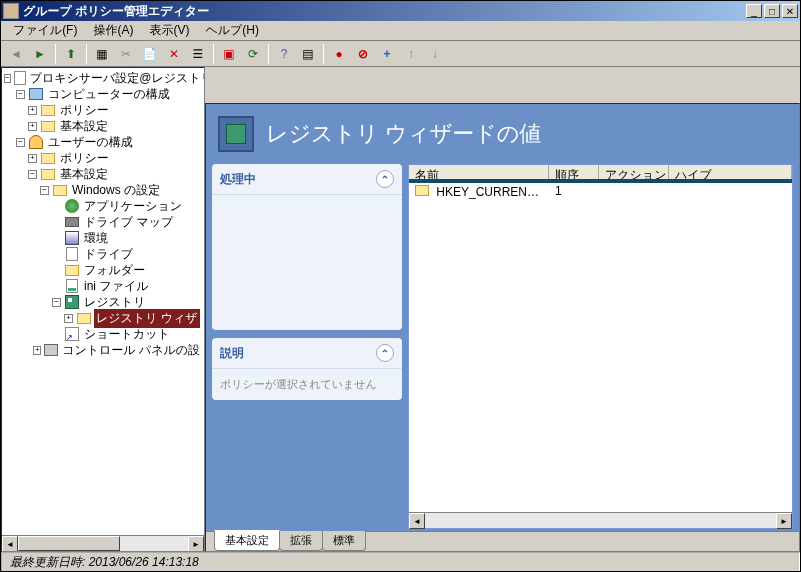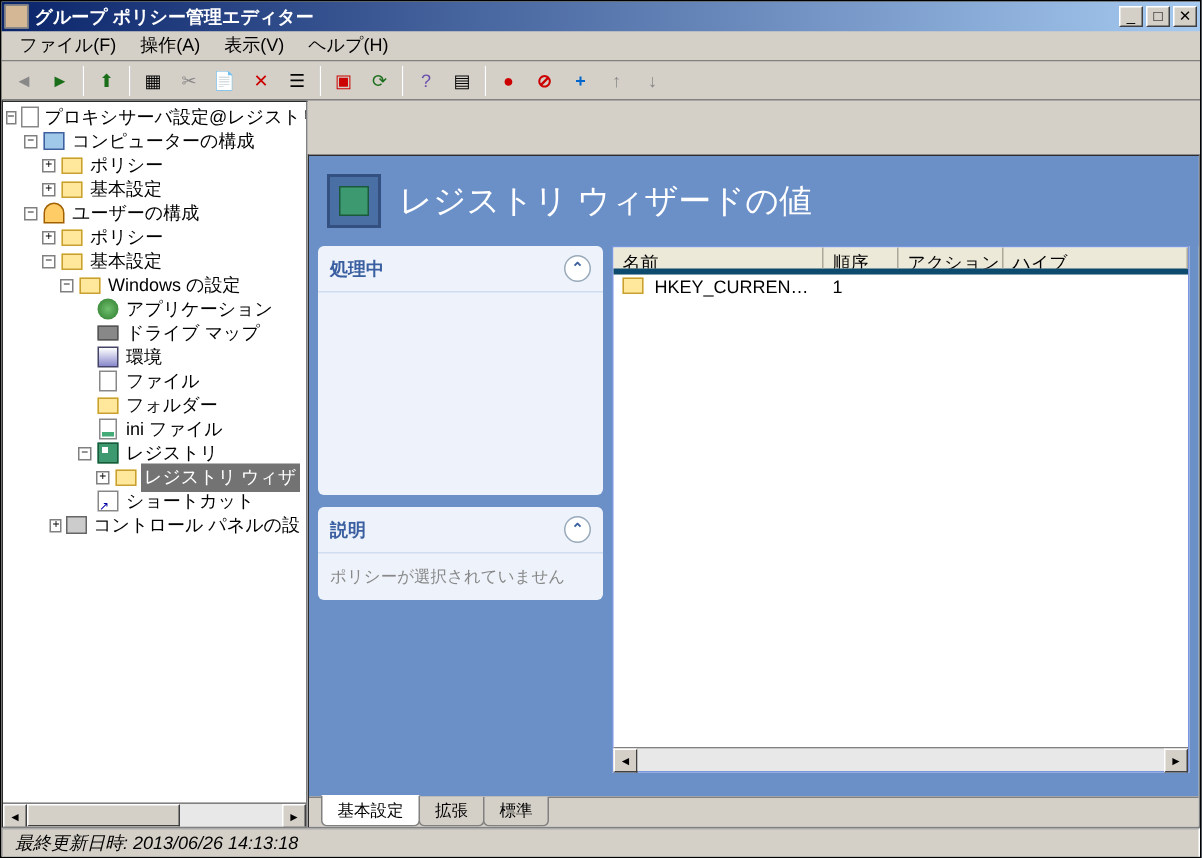--- a/index.html
+++ b/index.html
@@ -28,21 +28,21 @@
 .tree-scroll-h { position: absolute; bottom: 0; left: 0; right: 0; height: 16px; background: #d4d0c8; border-top: 1px solid #808080; display: flex; }
 .tree-scroll-h .sbtn { width: 16px; height: 16px; background: #d4d0c8; border: 1px solid #fff; border-right-color: #404040; border-bottom-color: #404040; display:flex;align-items:center;justify-content:center;font-size:8px; }
 .tree-scroll-h .track { flex: 1; background: #e8e8e8; position: relative; }
 .tree-scroll-h .thumb { position: absolute; left: 0; width: 60%; height: 100%; background: #d4d0c8; border: 1px solid #fff; border-right-color: #404040; border-bottom-color: #404040; }
 
 .tree-node { display: flex; align-items: center; height: 16px; white-space: nowrap; }
 .tree-node .expander { width: 9px; height: 9px; border: 1px solid #808080; display: flex; align-items: center; justify-content: center; font-size: 8px; line-height: 1; margin-right: 3px; cursor: pointer; background: #fff; color: #000; }
 .tree-node .spacer { display: inline-block; }
 .tree-node .ticon { width: 16px; height: 16px; margin-right: 2px; display: inline-flex; align-items: center; justify-content: center; font-size: 11px; }
 .tree-node .tlabel { padding: 1px 2px; cursor: pointer; }
-.tree-node.selected .tlabel { background: #737373; color: #fff; }
+.tree-node.selected .tlabel { background: #7f1d1d; color: #fff; }
 
 .folder-icon { background: #ffe79c; border: 1px solid #c8a030; width: 14px; height: 11px; }
 .doc-icon { background: #fff; border: 1px solid #888; width: 12px; height: 14px; }
 .comp-icon { width: 14px; height: 12px; background: #a0c8e8; border: 1px solid #4060a0; }
 .user-icon { width: 14px; height: 14px; border-radius: 50% 50% 0 0; background: #ffcc66; border: 1px solid #a06000; }
 .app-icon { width: 14px; height: 14px; border-radius: 50%; background: radial-gradient(#6fbf6f, #2a7a2a); }
 .drive-icon { width: 14px; height: 10px; background: #888; border: 1px solid #555; }
 .env-icon { width: 14px; height: 14px; background: linear-gradient(#fff,#88c); border: 1px solid #446; }
 .file-icon { width: 12px; height: 14px; background: #fff; border: 1px solid #888; }
 .folder2-icon { width: 14px; height: 11px; background: #ffe79c; border: 1px solid #c8a030; }
@@ -55,21 +55,21 @@
 .cpl-icon { width: 14px; height: 12px; background: #ccc; border: 1px solid #666; }
 
 
 .content-pane { flex: 1; display: flex; flex-direction: column; border: 1px inset #808080; background: #fff; margin-top: 36px; }
 .content-top { flex: 1; background: #6b8fc7; padding: 0; display: flex; flex-direction: column; }
 .content-header { height: 60px; background: #6b8fc7; display: flex; align-items: center; padding: 0 12px; }
 .content-header .hicon { width: 36px; height: 36px; background: #4a6fa5; border: 2px solid #345080; margin-right: 12px; display:flex;align-items:center;justify-content:center; }
 .content-header .hicon .inner { width: 20px;height:20px;background:#3d9970;border:1px solid #1a5a3a; }
 .content-header .htitle { color: #fff; font-size: 22px; font-weight: normal; }
 
-.content-body { flex: 1; display: flex; padding: 0 6px 16px 6px; gap: 6px; }
+.content-body { flex: 1; display: flex; padding: 0 6px 2px 6px; gap: 6px; }
 .left-panels { width: 190px; display: flex; flex-direction: column; gap: 8px; }
 .panel { background: #eef3fb; border-radius: 4px; }
 .panel-header { display: flex; align-items: center; justify-content: space-between; padding: 6px 8px; color: #3a5fa0; font-weight: bold; border-bottom: 1px solid #d0dcf0; }
 .panel-header .collapse { width: 18px; height: 18px; border-radius: 50%; border: 1px solid #9ab; background: #fff; display: flex; align-items: center; justify-content: center; font-size: 10px; color: #3a5fa0; cursor: pointer; }
 .panel-body { padding: 8px; color: #888; font-size: 11px; }
 .panel.processing { height: 166px; }
 .panel.desc { flex: 0 0 auto; }
 
 .list-area { flex: 1; background: #fff; border: 1px solid #7a96df; display: flex; flex-direction: column; }
 .list-header { display: flex; background: #ece9d8; border-bottom: 4px solid #0c4a6e; height: 18px; }
@@ -256,21 +256,21 @@
         <span class="ticon">
             <span class="env-icon"></span>
           </span>
         <span class="tlabel">環境</span>
       </div>
       <div class="tree-node">
         <span class="spacer" style="width:60px"></span>
         <span class="ticon">
             <span class="file-icon"></span>
           </span>
-        <span class="tlabel">ファイル</span>
+        <span class="tlabel">ドライブ</span>
       </div>
       <div class="tree-node">
         <span class="spacer" style="width:60px"></span>
         <span class="ticon">
             <span class="folder2-icon"></span>
           </span>
         <span class="tlabel">フォルダー</span>
       </div>
       <div class="tree-node">
         <span class="spacer" style="width:60px"></span>

